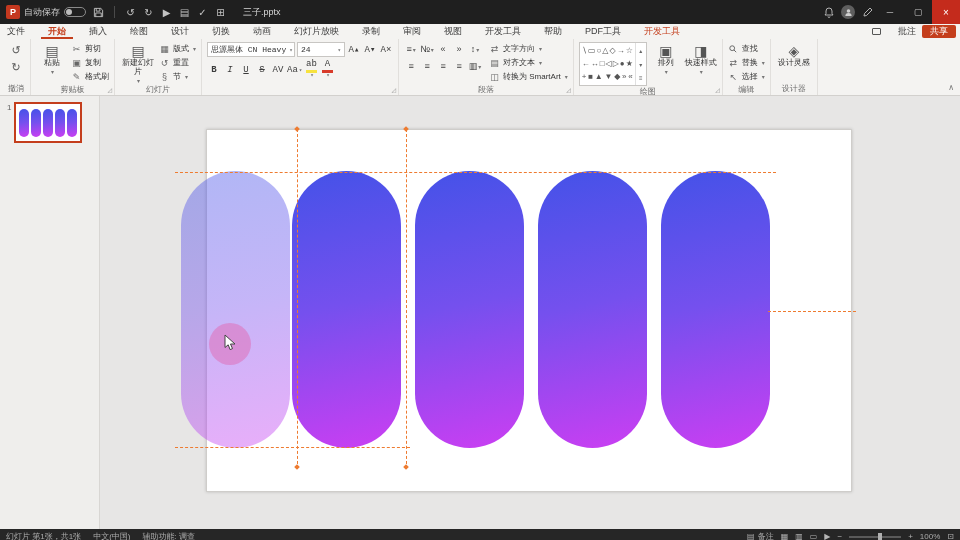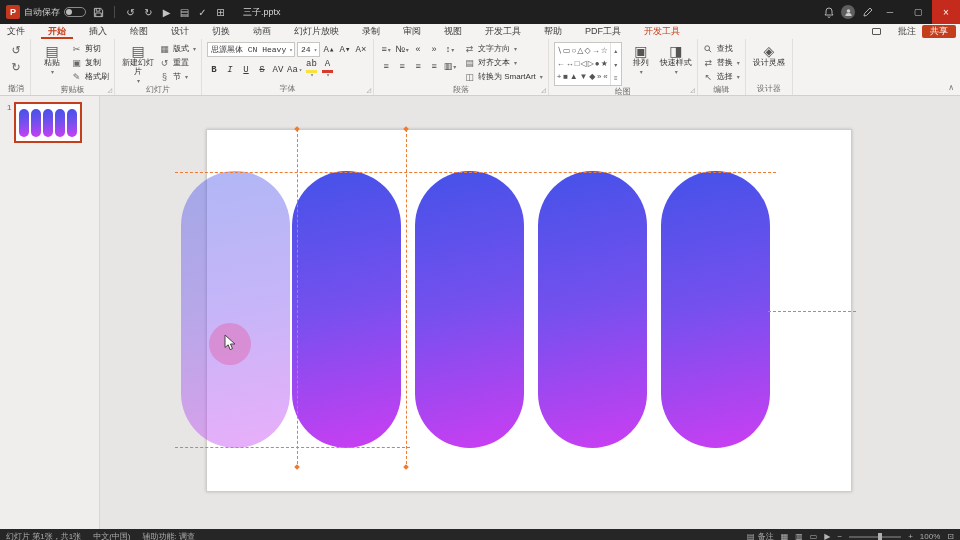--- a/index.html
+++ b/index.html
@@ -222,21 +222,21 @@
     </div>
     <div class="glabel">幻灯片</div>
   </div>
 
   <div class="group launcher">
     <div class="gbody col" style="gap:3px;font-family:Liberation Mono, monospace;">
       <span style="display:flex;gap:2px;align-items:center;">
         <span class="combo" style="width:88px">
             <span>思源黑体 CN Heavy</span>
           </span>
-        <span class="combo" style="width:23px">
+        <span class="combo" style="width:48px">
             <span>24</span>
           </span>
         <span class="fi">A▴</span>
         <span class="fi">A▾</span>
         <span class="fi">A×</span>
       </span>
       <span style="display:flex;gap:2px;align-items:center;">
         <span class="fi b">B</span>
         <span class="fi i">I</span>
         <span class="fi u">U</span>
@@ -246,21 +246,20 @@
         <span class="colorbar dd">
             <span class="fi" style="height:9px">ab</span>
             <span class="bar" style="background:#f7e23e"></span>
           </span>
         <span class="colorbar dd">
             <span class="fi" style="height:9px">A</span>
             <span class="bar" style="background:#d83b2a"></span>
           </span>
       </span>
     </div>
-    <div class="glabel">字体</div>
   </div>
 
   <div class="group launcher">
     <div class="gbody">
       <span class="col" style="gap:3px;">
         <span style="display:flex;gap:2px;">
           <span class="fi dd">≡</span>
           <span class="fi dd">№</span>
           <span class="fi">«</span>
           <span class="fi">»</span>

